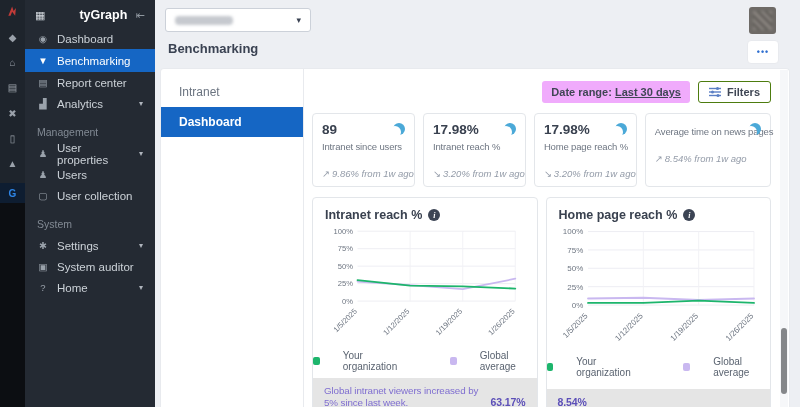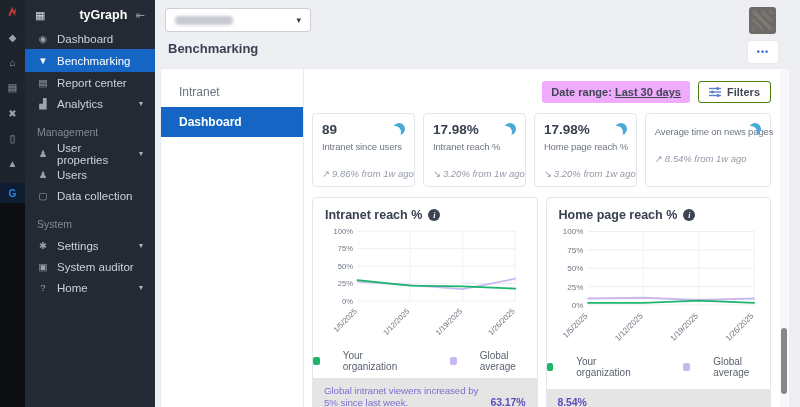--- a/index.html
+++ b/index.html
@@ -123,21 +123,21 @@
       <span class="ic">♟</span>
       <span>User properties</span>
       <span class="chev">▾</span>
     </div>
     <div class="sb-item">
       <span class="ic">♟</span>
       <span>Users</span>
     </div>
     <div class="sb-item">
       <span class="ic">▢</span>
-      <span>Data collection</span>
+      <span>User collection</span>
     </div>
 
     <div class="sb-section">System</div>
     <div class="sb-item">
       <span class="ic">✱</span>
       <span>Settings</span>
       <span class="chev">▾</span>
     </div>
     <div class="sb-item">
       <span class="ic">▣</span>

